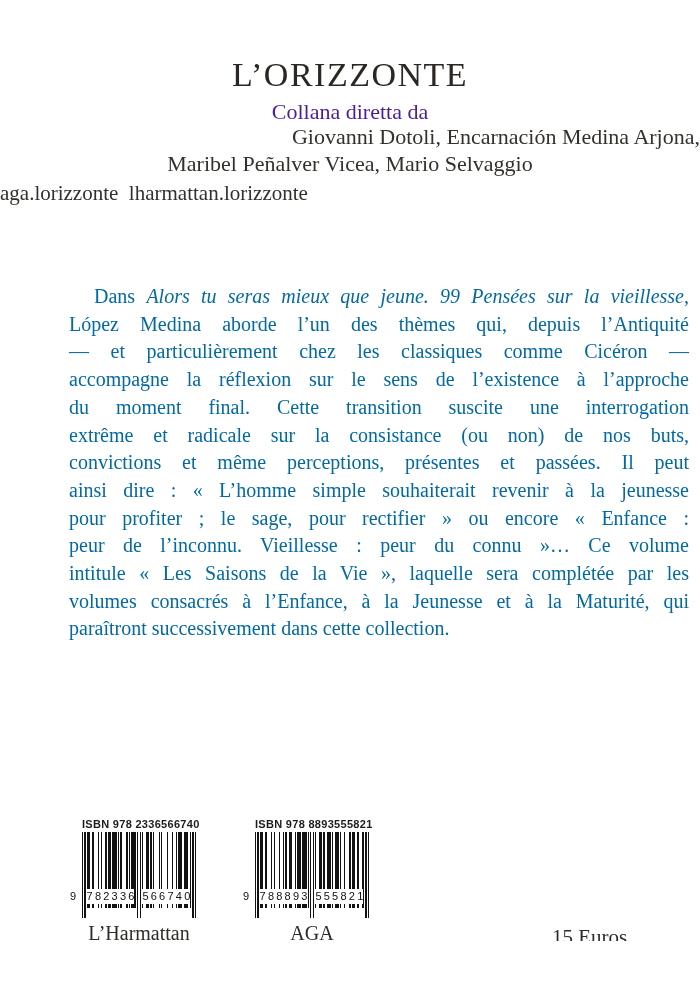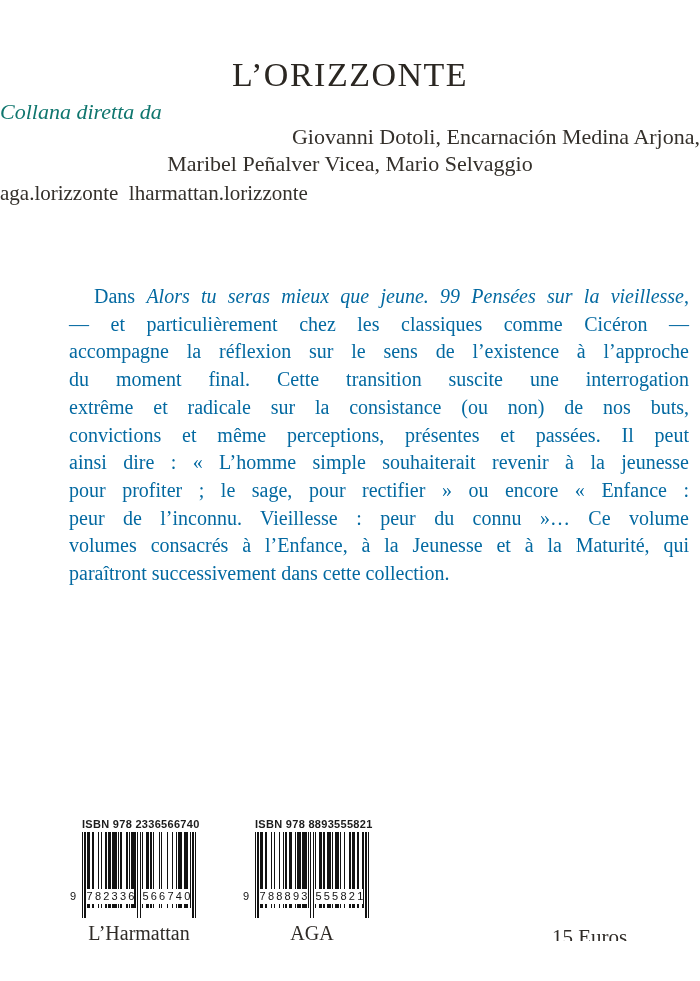--- a/index.html
+++ b/index.html
@@ -2,22 +2,22 @@
 <html><head>
 <meta charset="utf-8">
 <style>
   html,body{margin:0;padding:0;background:#ffffff;}
   .page{position:relative;width:700px;height:941px;background:#ffffff;overflow:hidden;
         font-family:"Liberation Serif", serif;color:#2f2b27;}
 
   
   .title{position:absolute;top:56px;left:0;right:0;text-align:center;
          font-size:34px;letter-spacing:1.5px;color:#2b2722;line-height:1.1;}
-  .subtitle{position:absolute;top:99px;left:0;right:0;
-            font-style:italic;font-size:22px;color:#0f766e;}
+  .subtitle{position:absolute;top:99px;left:0;right:0;text-align:center;
+            font-size:22px;color:#4c1d95;}
   .editors1{position:absolute;top:124px;left:0;right:0;text-align:right;font-size:22px;color:#34302b;}
   .editors2{position:absolute;top:151px;left:0;right:0;text-align:center;font-size:22px;color:#34302b;}
   .links{position:absolute;top:181px;left:0;right:0;text-align:left;font-size:21px;color:#34302b;}
 
   
   .paragraph{position:absolute;top:283px;left:69px;width:620px;
              font-size:20px;line-height:27.7px;color:#0369a1;}
   .pline{text-align:justify;text-align-last:justify;-moz-text-align-last:justify;white-space:normal;}
   .pline.indent{text-indent:25px;}
   .pline.last{text-align-last:left;-moz-text-align-last:left;}
@@ -49,28 +49,30 @@
 <div class="page">
 
   <div class="title">L’ORIZZONTE</div>
   <div class="subtitle">Collana diretta da</div>
   <div class="editors1">Giovanni Dotoli, Encarnación Medina Arjona,</div>
   <div class="editors2">Maribel Peñalver Vicea, Mario Selvaggio</div>
   <div class="links">aga.lorizzonte lharmattan.lorizzonte</div>
 
   <div class="paragraph" id="paragraph">
       <div class="pline indent"><span>Dans </span><i>Alors tu seras mieux que jeune. 99 Pensées sur la vieillesse</i><span>,</span></div>
+      <div class="pline">López Medina aborde l’un des thèmes qui, depuis l’Antiquité</div>
       <div class="pline">— et particulièrement chez les classiques comme Cicéron —</div>
       <div class="pline">accompagne la réflexion sur le sens de l’existence à l’approche</div>
       <div class="pline">du moment final. Cette transition suscite une interrogation</div>
       <div class="pline">extrême et radicale sur la consistance (ou non) de nos buts,</div>
       <div class="pline">convictions et même perceptions, présentes et passées. Il peut</div>
       <div class="pline">ainsi dire&nbsp;: «&nbsp;L’homme simple souhaiterait revenir à la jeunesse</div>
       <div class="pline">pour profiter&nbsp;; le sage, pour rectifier&nbsp;» ou encore «&nbsp;Enfance&nbsp;:</div>
       <div class="pline">peur de l’inconnu. Vieillesse&nbsp;: peur du connu&nbsp;»… Ce volume</div>
+      <div class="pline">intitule «&nbsp;Les Saisons de la Vie&nbsp;», laquelle sera complétée par les</div>
       <div class="pline">volumes consacrés à l’Enfance, à la Jeunesse et à la Maturité, qui</div>
       <div class="pline last">paraîtront successivement dans cette collection.</div>
     </div>
 
   <div class="barcode-block" id="bc1">
     <div class="isbn">ISBN 978 2336566740</div>
     <div class="bars">
         <div class="bar guard" style="left: 0%; width: 1.05263%; background: rgb(18, 18, 18);"></div>
         <div class="bar guard" style="left: 2.10526%; width: 1.05263%; background: rgb(18, 18, 18);"></div>
         <div class="bar" style="left: 4.21053%; width: 3.15789%; background: rgb(18, 18, 18);"></div>

